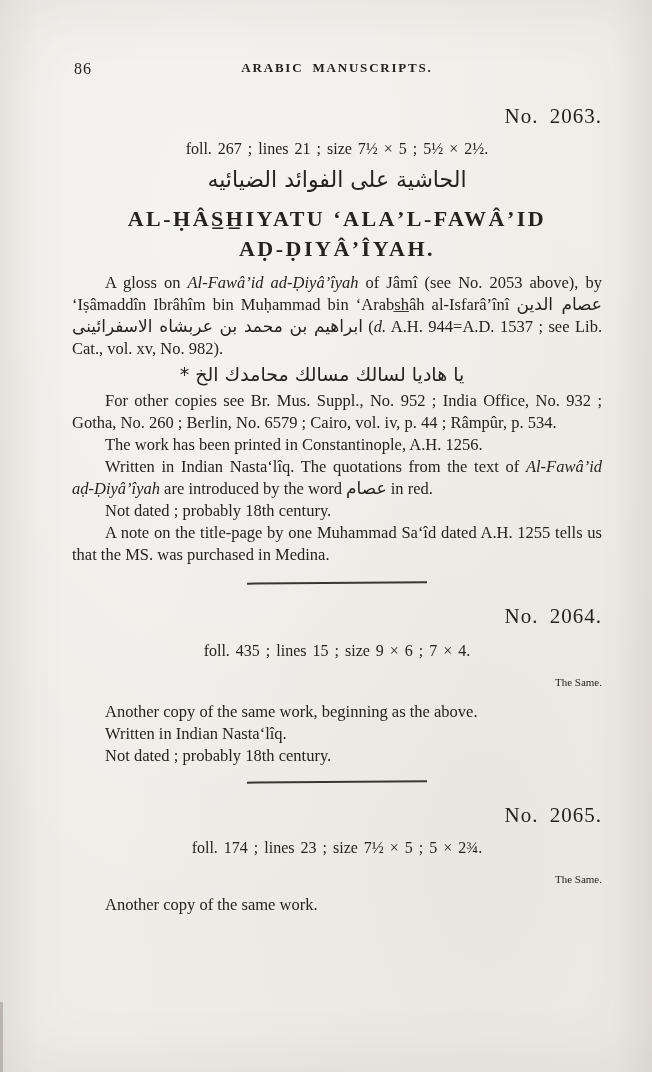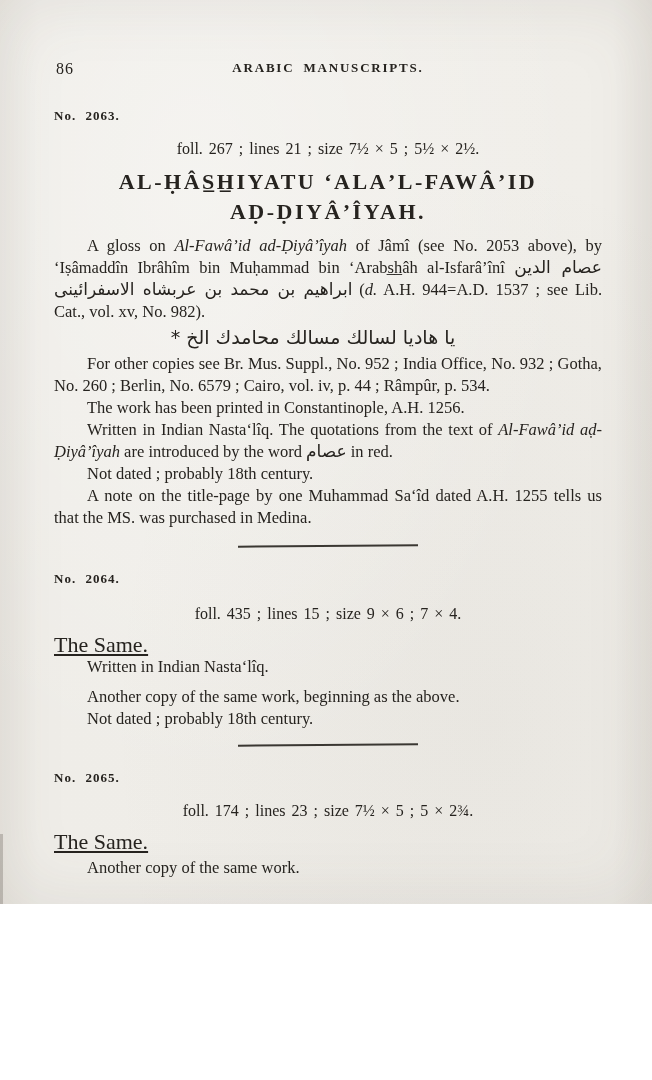--- a/index.html
+++ b/index.html
@@ -1,62 +1,63 @@
 <!DOCTYPE html>
 <html><head>
 <meta charset="utf-8">
 <style>
   html,body{margin:0;padding:0;}
   .page{
     position:relative;
-    width:652px;height:904px;
+    width:652px;height:1072px;
     background:
       radial-gradient(ellipse at 30% 20%, rgba(255,255,255,0.35), rgba(255,255,255,0) 60%),
       radial-gradient(ellipse at 75% 80%, rgba(120,110,95,0.06), rgba(120,110,95,0) 55%),
       linear-gradient(90deg, #e9e6e0 0%, #efede8 6%, #f0eee9 94%, #e8e5df 100%),
       #eeece7;
     box-shadow: inset 0 0 70px rgba(90,80,65,0.10);
     overflow:hidden;
     font-family:"Liberation Serif", serif;
     color:#26231f;
     box-sizing:border-box;
-    padding:60px 50px 0 54px;
+    padding:60px 50px 0 72px;
   }
   .running-head{position:relative;height:18px;}
   .pgnum{position:absolute;left:2px;top:0;font-size:16px;letter-spacing:1px;}
   .rtitle{display:block;text-align:center;font-size:13px;font-weight:bold;letter-spacing:1.8px;word-spacing:4px;}
-  .no{margin:26px 0 0;text-align:left;font-size:13px;font-weight:bold;letter-spacing:1px;word-spacing:5px;line-height:24px;}
+  .no{margin:26px 0 0;text-align:right;font-size:21px;font-weight:normal;letter-spacing:1px;word-spacing:5px;line-height:24px;}
   .collation{margin:10px 0 0;text-align:center;font-size:16px;line-height:21px;word-spacing:2px;}
   .ar{font-family:"DejaVu Sans", sans-serif;}
   .ar-title{margin:5px 0 0;text-align:center;font-size:22px;line-height:32px;}
   .main-title{margin:8px 0 8px;text-align:center;font-size:22px;font-weight:bold;letter-spacing:2.5px;line-height:30px;}
   .body-p{margin:0;font-size:16.5px;line-height:22px;text-align:justify;}
   .ind{text-indent:33px;}
   .mt10{margin-top:4px;}
   .mt8{margin-top:8px;}
   .ar-inline{font-size:17px;line-height:1;}
   .ar-line{margin:2px 30px 0 0;text-align:center;font-size:19px;line-height:24px;}
-  .same{margin:10px 0 0;text-align:left;font-size:22px;line-height:22px;text-decoration:underline;}
+  .same{margin:10px 0 0;text-align:right;font-size:11px;line-height:22px;}
   .divider{width:180px;height:0;border-top:2px solid #3a3732;margin:16px auto 0;transform:rotate(-0.4deg);}
   em{font-style:italic;}
   .edge-mark{position:absolute;left:0;bottom:0;width:3px;height:70px;background:rgba(70,64,56,0.25);}
 </style>
 </head>
 <body>
 
 <div class="page">
 
   <header class="running-head">
     <span class="pgnum">86</span>
     <span class="rtitle">ARABIC MANUSCRIPTS.</span>
   </header>
 
   <section>
     <h2 class="no">No. 2063.</h2>
     <p class="collation">foll. 267 ;  lines 21 ;  size 7½ × 5 ;  5½ × 2½.</p>
+    <p class="ar-title ar" dir="rtl">الحاشية على الفوائد الضيائيه</p>
     <h1 class="main-title">
       <span>AL-ḤÂS̲H̲IYATU ʻALAʼL-FAWÂʼID</span><br>
       <span>AḌ-ḌIYÂʼÎYAH.</span>
     </h1>
 
     <p class="body-p ind mt10"><span>A gloss on </span><em>Al-Fawâʼid ad-Ḍiyâʼîyah</em><span> of Jâmî (see No. 2053 above), by ʻIṣâmaddîn Ibrâhîm bin Muḥammad bin ʻArabs̲h̲âh al-Isfarâʼînî </span><span class="ar ar-inline" dir="rtl">عصام الدين ابراهيم بن محمد بن عربشاه الاسفرائينى</span><span> (</span><em>d.</em><span> A.H. 944=A.D. 1537 ;  see Lib. Cat., vol. xv, No. 982).</span></p>
 
     <p class="ar-line ar" dir="rtl">يا هاديا لسالك مسالك محامدك الخ *</p>
 
     <p class="body-p ind mt10">For other copies see Br. Mus. Suppl., No. 952 ;  India  Office, No. 932 ;  Gotha, No. 260 ;  Berlin, No. 6579 ;  Cairo, vol. iv, p. 44 ;  Râmpûr, p. 534.</p>
@@ -67,22 +68,22 @@
     <p class="body-p ind">Not dated ;  probably 18th century.</p>
     <p class="body-p ind">A note on the title-page by one Muhammad Saʻîd dated A.H. 1255 tells us that the MS. was purchased in Medina.</p>
   </section>
 
   <div class="divider"></div>
 
   <section>
     <h2 class="no" style="margin-top:20px;">No. 2064.</h2>
     <p class="collation" style="margin-top:12px;">foll. 435 ;  lines 15 ;  size 9 × 6 ;  7 × 4.</p>
     <p class="same">The Same.</p>
+    <p class="body-p ind mt8">Another copy of the same work, beginning as the above.</p>
     <p class="body-p ind">Written in Indian Nastaʻlîq.</p>
-    <p class="body-p ind mt8">Another copy of the same work, beginning as the above.</p>
     <p class="body-p ind">Not dated ;  probably 18th century.</p>
   </section>
 
   <div class="divider" style="margin-top:14px;"></div>
 
   <section>
     <h2 class="no" style="margin-top:20px;">No. 2065.</h2>
     <p class="collation" style="">foll. 174 ;  lines 23 ;  size 7½ × 5 ;  5 × 2¾.</p>
     <p class="same">The Same.</p>
     <p class="body-p ind mt10">Another copy of the same work.</p>

